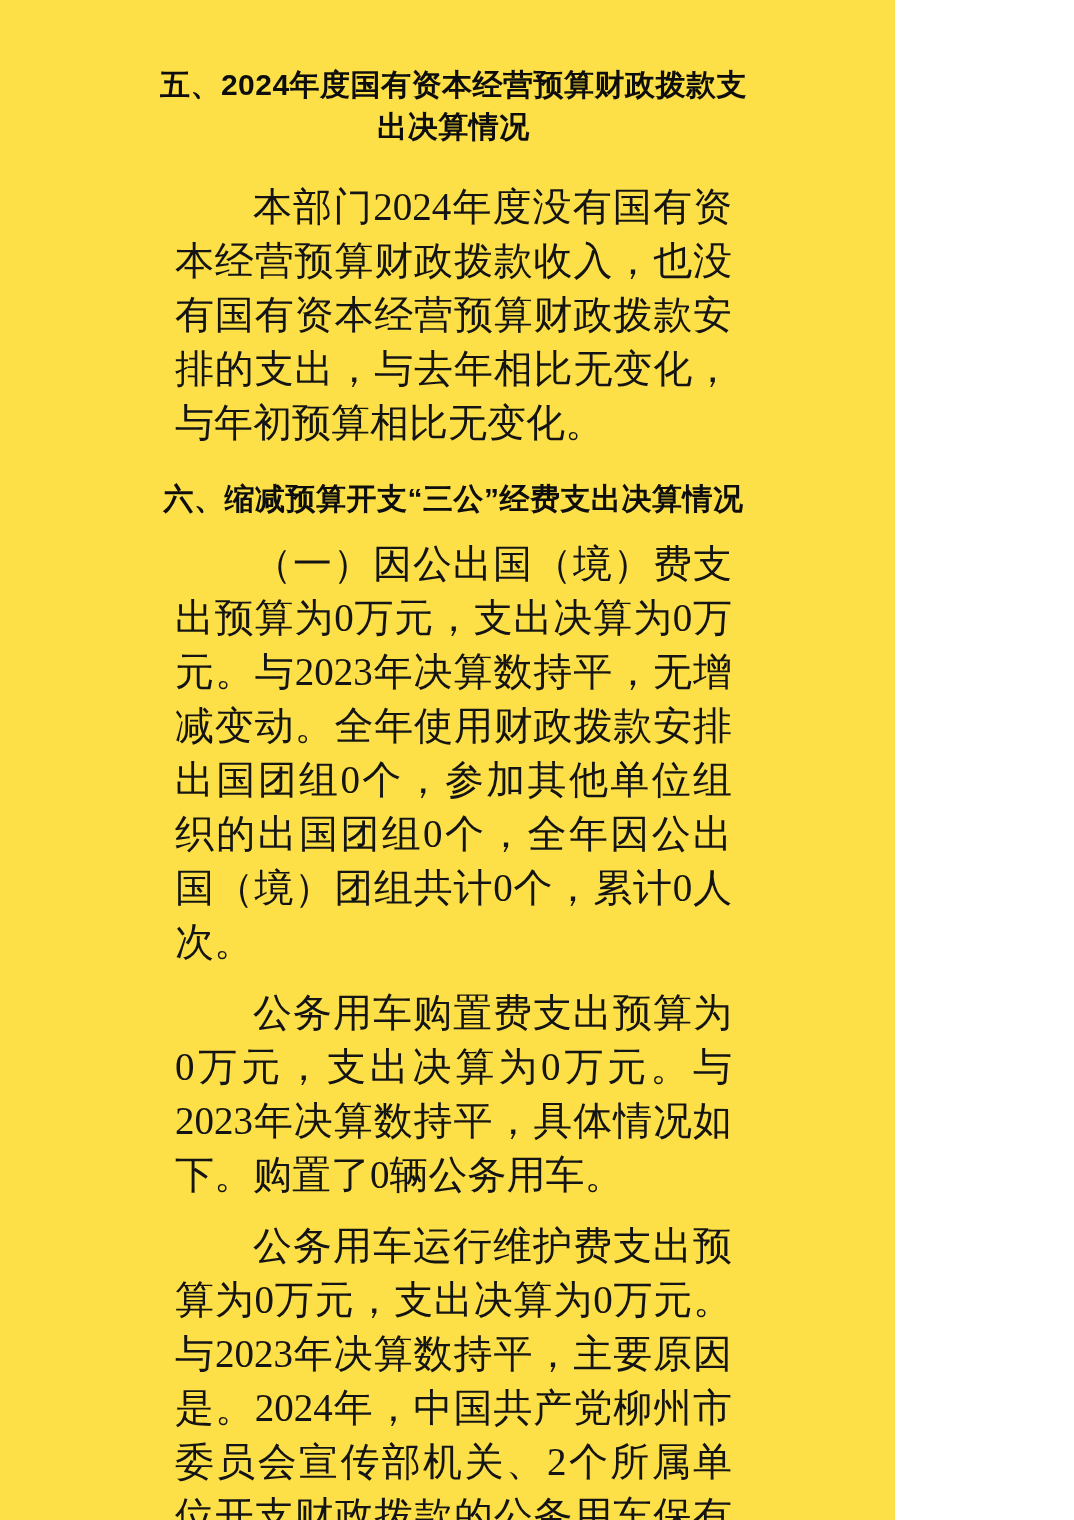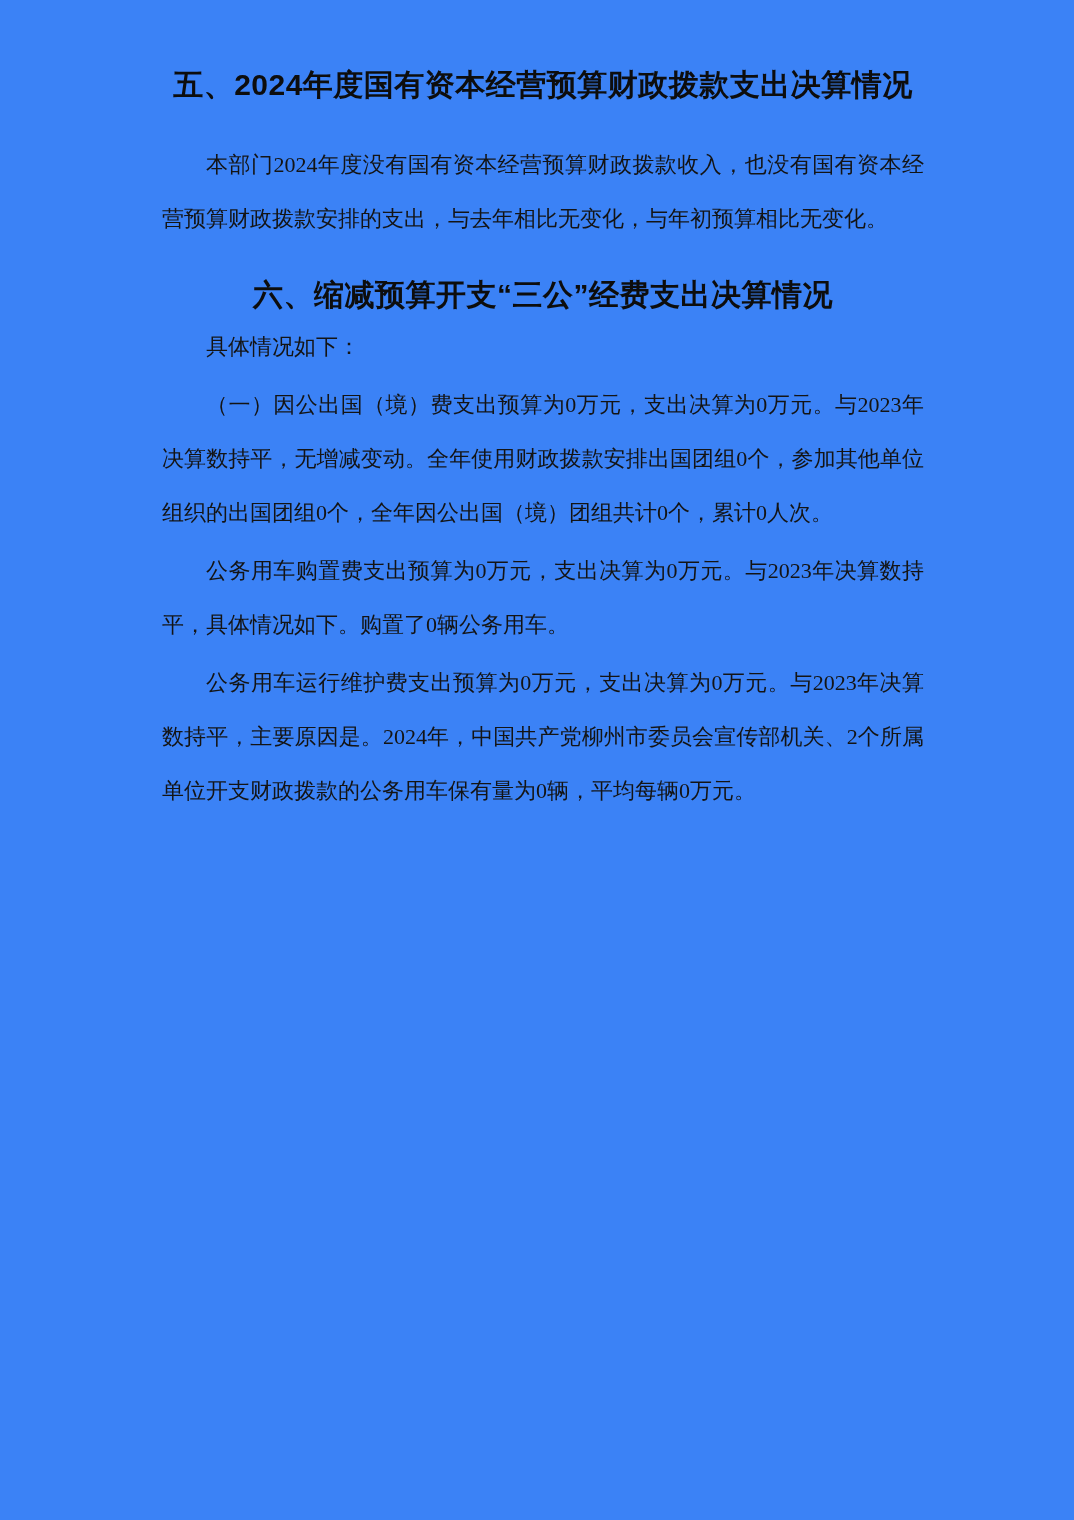--- a/index.html
+++ b/index.html
@@ -4,44 +4,44 @@
 <style>
   html,body{margin:0;padding:0;}
   body{
     width:1074px;height:1520px;
     background:#ffffff;
     font-family:"Liberation Serif","DejaVu Serif",serif;
     color:#121212;
   }
   .page{
     position:relative;
-    width:1074px;height:1520px;
-    background:#3b82f6;
+    width:895px;height:1520px;
+    background:#fde047;
     box-sizing:border-box;
     padding:0 146px 0 158px;
     overflow:hidden;
   }
   .sec-heading{
     font-family:"Liberation Sans","DejaVu Sans",sans-serif;
     font-weight:700;
     font-size:30px;
     line-height:42px;
     text-align:center;
     margin:0;
     letter-spacing:0.5px;
     color:#0d0d0d;
   }
   .h5{margin-top:64px;}
   .h6{margin-top:28px;}
   .body-para{
-    font-size:22px;
+    font-size:39px;
     line-height:54px;
     text-align:justify;
     text-indent:2em;
-    margin:4px;
+    margin:17px;
     color:#141414;
   }
   .first-para{margin-top:32px;}
   .sec6-first{margin-top:38px;}
   .page-footer{
     position:absolute;
     left:0;right:0;bottom:8px;
     text-align:center;
     font-family:"Liberation Sans","DejaVu Sans",sans-serif;
     font-size:24px;
@@ -54,20 +54,19 @@
 
 <div class="page">
 
   <section>
     <h2 class="sec-heading h5">五、2024年度国有资本经营预算财政拨款支出决算情况</h2>
     <p class="body-para first-para">本部门2024年度没有国有资本经营预算财政拨款收入，也没有国有资本经营预算财政拨款安排的支出，与去年相比无变化，与年初预算相比无变化。</p>
   </section>
 
   <section>
     <h2 class="sec-heading h6">六、缩减预算开支“三公”经费支出决算情况</h2>
-    <p class="body-para">具体情况如下：</p>
     <p class="body-para">（一）因公出国（境）费支出预算为0万元，支出决算为0万元。与2023年决算数持平，无增减变动。全年使用财政拨款安排出国团组0个，参加其他单位组织的出国团组0个，全年因公出国（境）团组共计0个，累计0人次。</p>
     <p class="body-para">公务用车购置费支出预算为0万元，支出决算为0万元。与2023年决算数持平，具体情况如下。购置了0辆公务用车。</p>
     <p class="body-para">公务用车运行维护费支出预算为0万元，支出决算为0万元。与2023年决算数持平，主要原因是。2024年，中国共产党柳州市委员会宣传部机关、2个所属单位开支财政拨款的公务用车保有量为0辆，平均每辆0万元。</p>
   </section>
 
 
 </div>
 
 </body></html>

